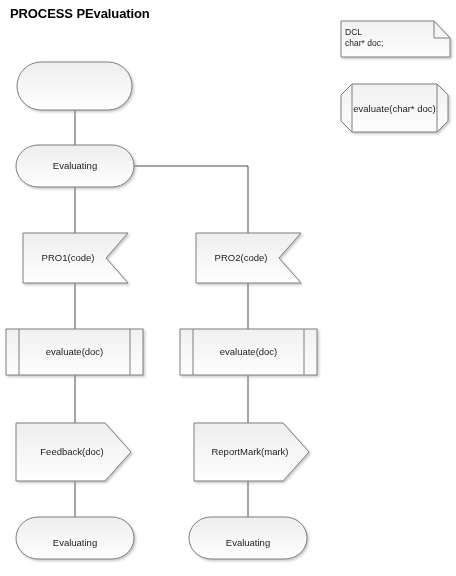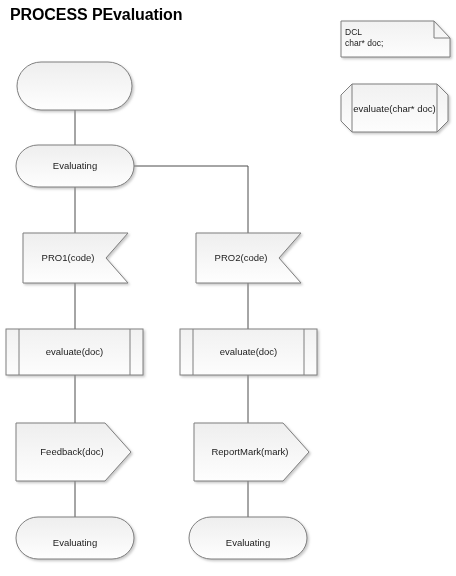--- a/index.html
+++ b/index.html
@@ -12,21 +12,21 @@
     height: 576px;
     position: relative;
     overflow: hidden;
     font-family: "Liberation Sans", sans-serif;
   }
 
   #diagram-title {
     position: absolute;
     left: 10px;
     top: 6px;
-    font-size: 16px;
+    font-size: 13px;
     font-weight: bold;
     color: #000000;
     letter-spacing: -0.1px;
     white-space: nowrap;
   }
 
   
   #sdl-canvas {
     position: absolute;
     left: 0;

